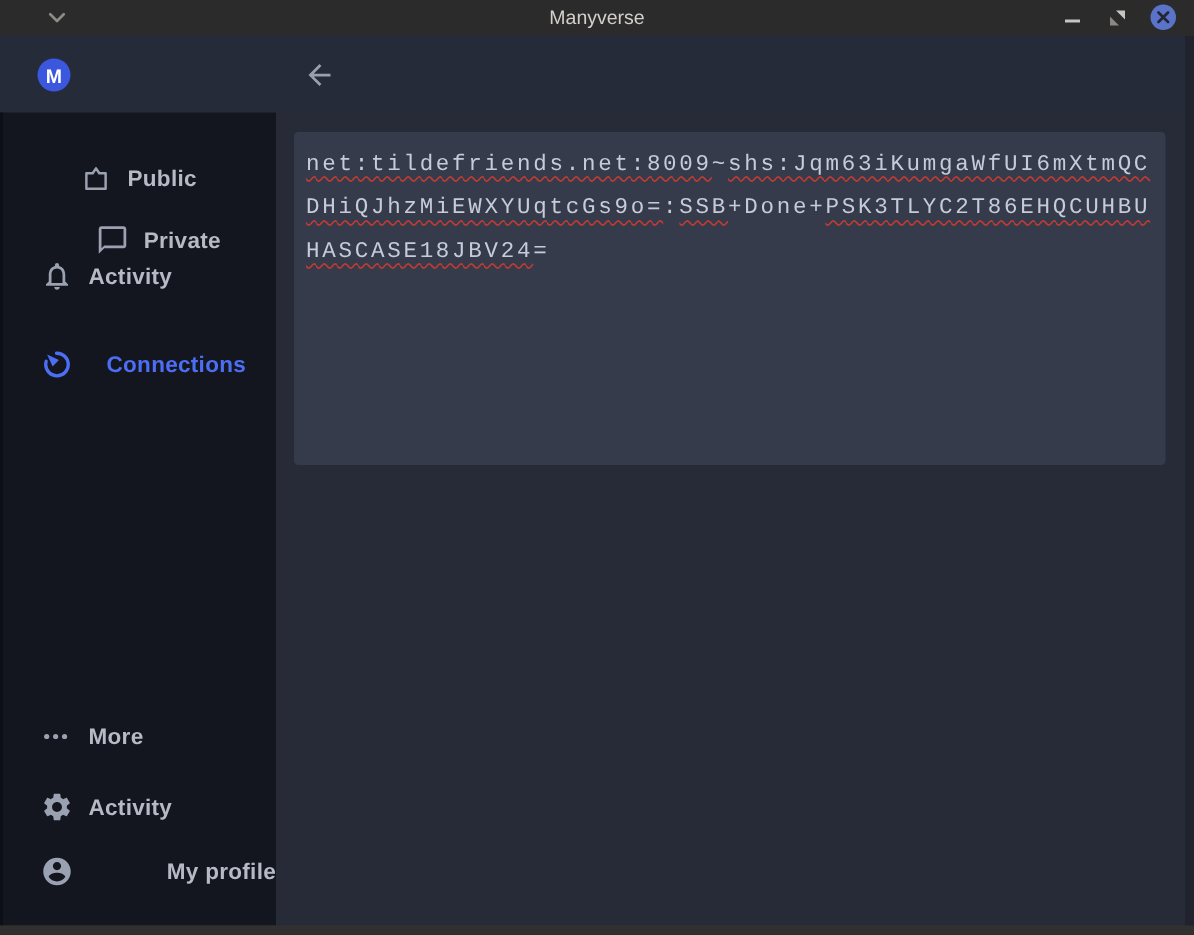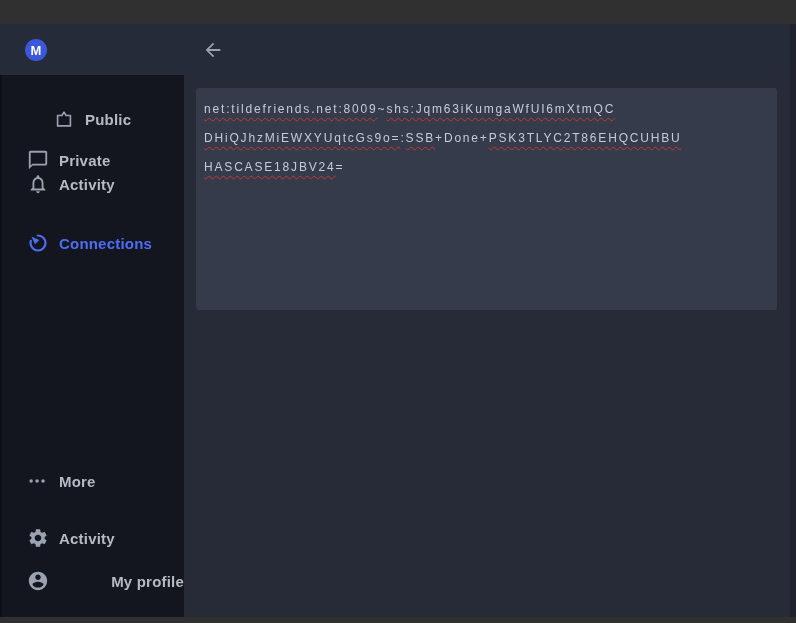--- a/index.html
+++ b/index.html
@@ -37,44 +37,64 @@
     color:var(--done-text);font-size:16px;font-weight:bold;cursor:pointer;
     font-family:"Liberation Sans",sans-serif;}
 
   
   .body{position:absolute;top:75px;left:0;right:0;bottom:6px;display:flex;}
   .sidebar{width:184px;background:var(--sidebar-bg);position:relative;flex:none;}
   .side-item{position:absolute;left:0;right:0;height:26px;display:flex;align-items:center;
     padding-left:27px;color:var(--item-text);cursor:pointer;}
   .side-item .ic{width:22px;height:22px;margin-right:10px;color:var(--icon-gray);flex:none;}
   .side-item .lbl{font-size:15px;font-weight:600;letter-spacing:.2px;}
-  .side-item.active{color:var(--accent);}
+  .side-item.active{color:var(--accent);gap:12px;}
   .side-item.active .ic{color:var(--accent);}
-  .it-public{top:31px;margin-left:26px;} .it-private{top:72px;} .it-activity{top:96px;} .it-connections{top:155px;}
-  .it-more{top:393px;} .it-settings{top:450px;} .it-profile{top:493px;justify-content:space-between;}
+  .it-public{top:31px;margin-left:26px;} .it-private{top:72px;justify-content:center;} .it-activity{top:96px;} .it-connections{top:155px;}
+  .it-more{top:403px;} .it-settings{top:450px;} .it-profile{top:493px;justify-content:space-between;}
 
   .content{flex:1;background:var(--content-bg);position:relative;}
   .editor{position:absolute;left:12px;top:13px;width:581px;height:222px;
     background:var(--editor-bg);border-radius:3px;padding:7px 8px;overflow:hidden;cursor:text;}
   .editor .ln{white-space:pre;overflow:hidden;
-    font-family:Liberation Sans, sans-serif;
-    font-size:12px;letter-spacing:1.82px;line-height:29px;color:var(--editor-text);}
+    font-family:Liberation Mono, monospace;
+    font-size:15px;letter-spacing:1.82px;line-height:29px;color:var(--editor-text);}
   .squiggle{text-decoration-line:underline;text-decoration-style:wavy;
     text-decoration-color:var(--squiggle);text-decoration-thickness:1px;text-underline-offset:4px;}
 
   .edge-left{position:absolute;left:0;top:75px;bottom:6px;width:2px;background:#0d0f16;}
   .edge-right{position:absolute;right:0;top:24px;bottom:6px;width:6px;background:#20232d;}
   .bottom-strip{position:absolute;left:0;right:0;bottom:0;height:6px;background:var(--strip);}
   svg{display:block;}
 </style>
 </head>
 <body>
 
 <div class="window">
 
+  <div class="titlebar">
+    <span class="tb-chevron">
+      <svg width="12" height="8" viewBox="0 0 12 8">
+          <polyline points="1.5,1.5 6,6 10.5,1.5" fill="none" stroke="#8e8b87" stroke-width="1.8" stroke-linecap="round" stroke-linejoin="round"></polyline>
+        </svg>
+    </span>
+    <div class="tb-title">Manyverse</div>
+    <span class="tb-min"></span>
+    <span class="tb-restore">
+      <svg width="12" height="12" viewBox="0 0 12 12">
+        <polygon points="11,1 11,7 5,1" fill="#c8c4c0"></polygon>
+        <polygon points="1,11 7,11 1,5" fill="#8a8784"></polygon>
+      </svg>
+    </span>
+    <span class="tb-close">
+      <svg width="9" height="9" viewBox="0 0 9 9">
+          <path d="M1.3 1.3 L7.7 7.7 M7.7 1.3 L1.3 7.7" stroke="#222738" stroke-width="1.8" stroke-linecap="round"></path>
+        </svg>
+    </span>
+  </div>
 
   <div class="appheader">
     <div class="logo">
       <span>M</span>
     </div>
     <span class="back">
       <svg width="22" height="22" viewBox="0 0 24 24">
           <path d="M20 11H7.8l5.6-5.6L12 4l-8 8 8 8 1.4-1.4L7.8 13H20v-2z" fill="currentColor"></path>
         </svg>
     </span>

